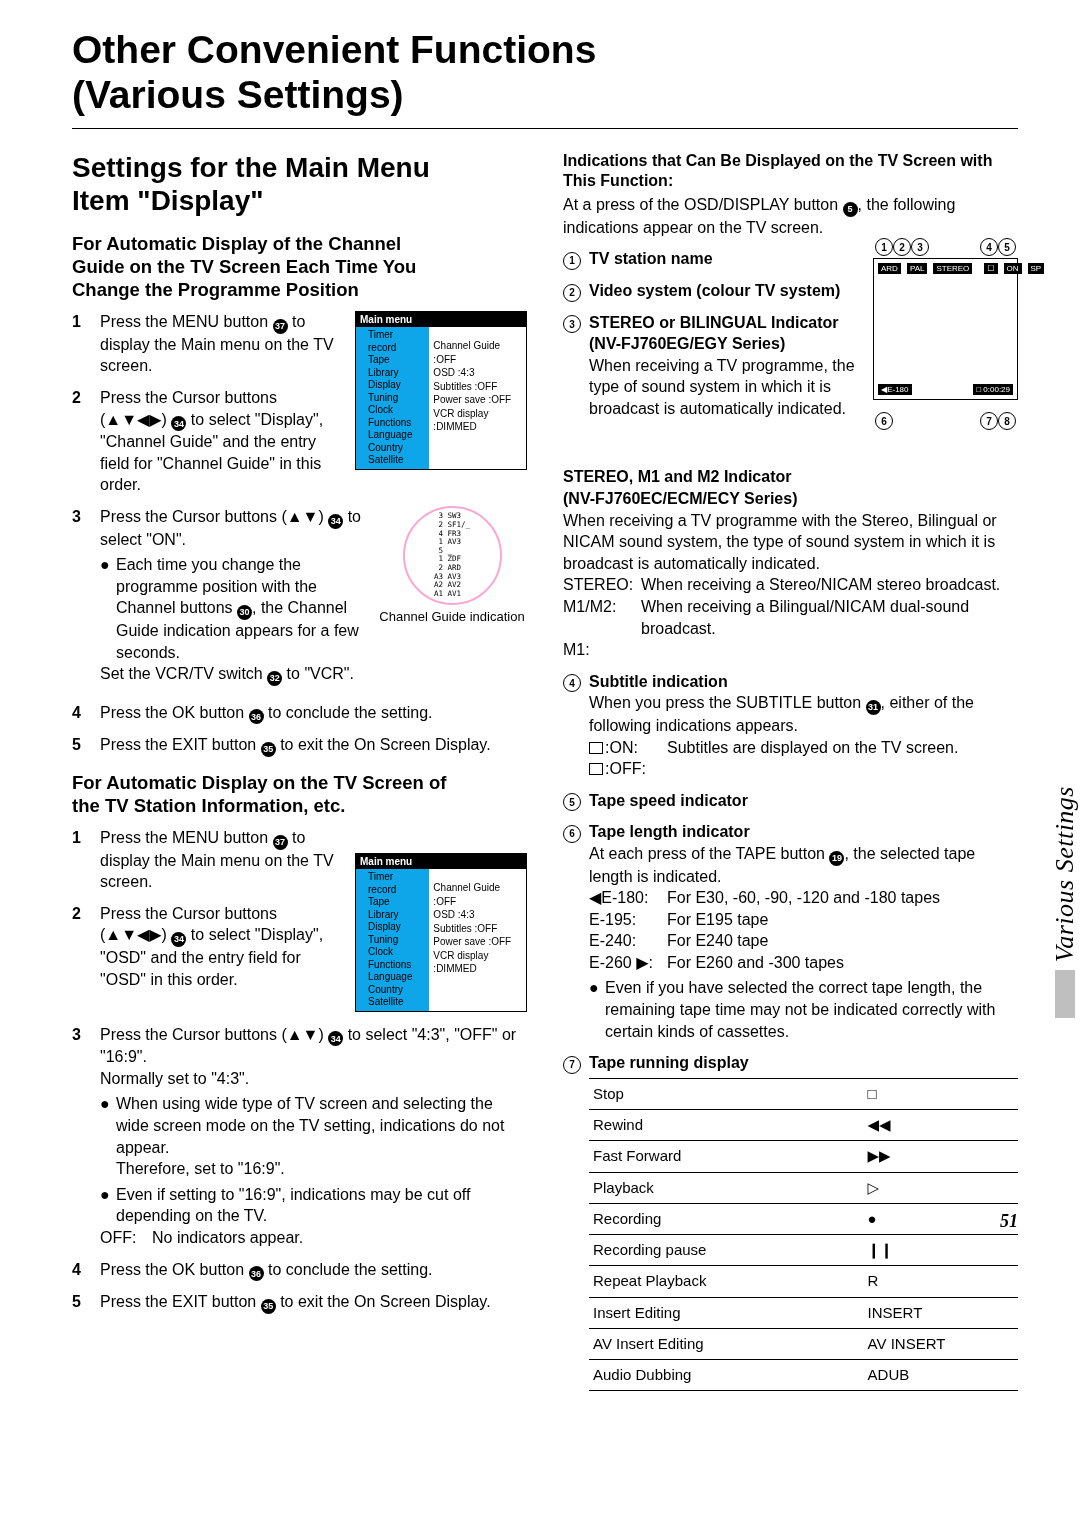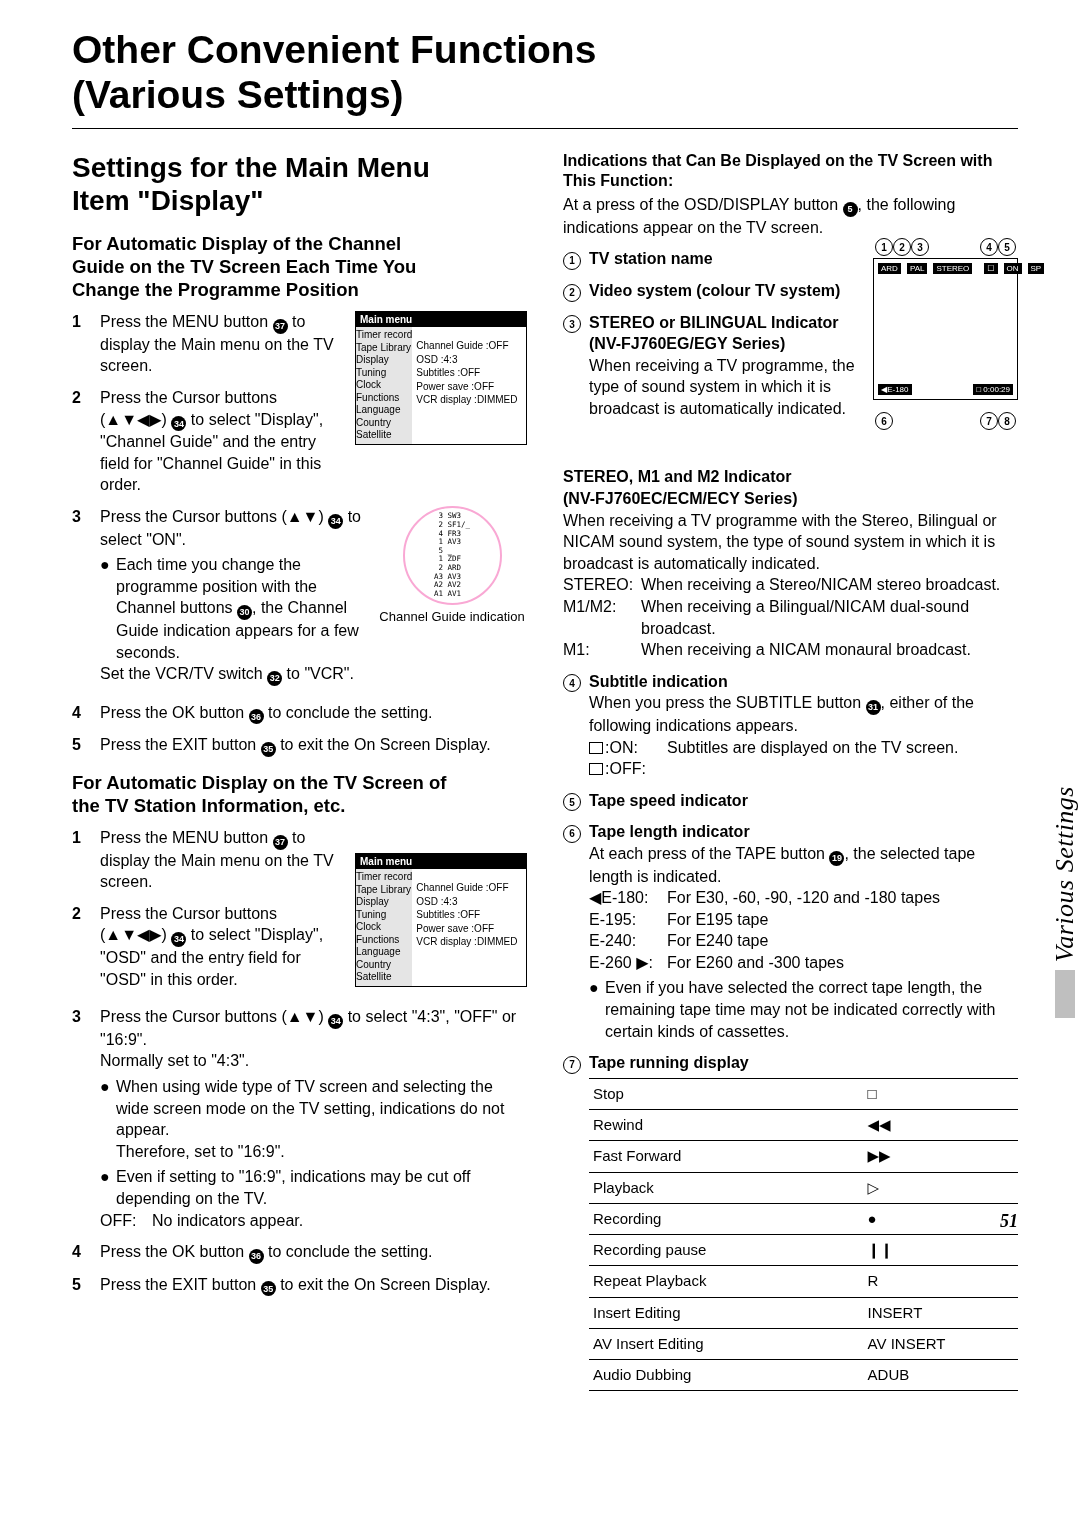--- a/index.html
+++ b/index.html
@@ -17,21 +17,21 @@
   .ol-body { flex: 1; }
   .bullet { display: flex; margin-top: 4px; }
   .bullet .dot { width: 16px; flex: 0 0 16px; }
   .small-caption { font-size: 13px; text-align: center; margin-top: 4px; }
   .circ { display: inline-flex; width: 16px; height: 16px; border: 1px solid #000; border-radius: 50%; font-size: 10px; align-items: center; justify-content: center; vertical-align: -2px; font-weight: 700; }
   .circb { display: inline-flex; width: 15px; height: 15px; border-radius: 50%; background: #000; color: #fff; font-size: 9px; align-items: center; justify-content: center; vertical-align: -2px; font-weight: 700; }
   .subb { display: inline-block; width: 12px; height: 10px; border: 1px solid #000; vertical-align: -1px; margin-right: 2px; }
   .tv-box { border: 1.5px solid #000; font-size: 10px; }
   .tv-head { background: #000; color: #fff; padding: 2px 4px; font-weight: 700; font-size: 10px; }
   .tv-body { display: flex; }
-  .tv-left { background: #e5e5e5; padding: 2px 0; line-height: 1.25; }
+  .tv-left { background: #0ea5e9; padding: 2px 12px; line-height: 1.25; }
   .tv-right { padding: 12px 4px; line-height: 1.35; }
   .float-r { float: right; margin-left: 10px; margin-bottom: 6px; }
   .screen-diag { position: relative; width: 145px; }
   .screen-labels { display: flex; justify-content: space-between; font-size: 13px; padding: 0 2px 2px 2px; }
   .screen-box { border: 1.5px solid #000; height: 140px; position: relative; padding-left: 23px; }
   .screen-row1 { position: absolute; top: 4px; left: 4px; right: 4px; display: flex; gap: 6px; }
   .blk { background: #000; color: #fff; font-size: 8px; padding: 1px 3px; white-space: nowrap; }
   .screen-labels-bot { display: flex; justify-content: space-between; font-size: 13px; padding: 12px 2px 0 2px; }
   .def-row { display: flex; font-size: 16px; line-height: 1.35; }
   .def-k { width: 78px; flex: 0 0 78px; }
@@ -287,21 +287,20 @@
           <div class="def-row">
               <div class="def-k">STEREO:</div>
               <div class="def-v">When receiving a Stereo/NICAM stereo broadcast.</div>
             </div>
           <div class="def-row">
               <div class="def-k">M1/M2:</div>
               <div class="def-v">When receiving a Bilingual/NICAM dual-sound broadcast.</div>
             </div>
           <div class="def-row">
               <div class="def-k">M1:</div>
-              <div class="def-v">When receiving a NICAM monaural broadcast.</div>
             </div>
         </div>
       </div>
 
       <div class="ind-item">
         <div class="ind-num"><span class="circ">4</span></div>
         <div class="ind-body">
           <span class="bold">Subtitle indication</span><br>
           <span>When you press the SUBTITLE button </span><span class="circb">31</span><span>, either of the following indications appears.</span>
           <div class="def-row">

